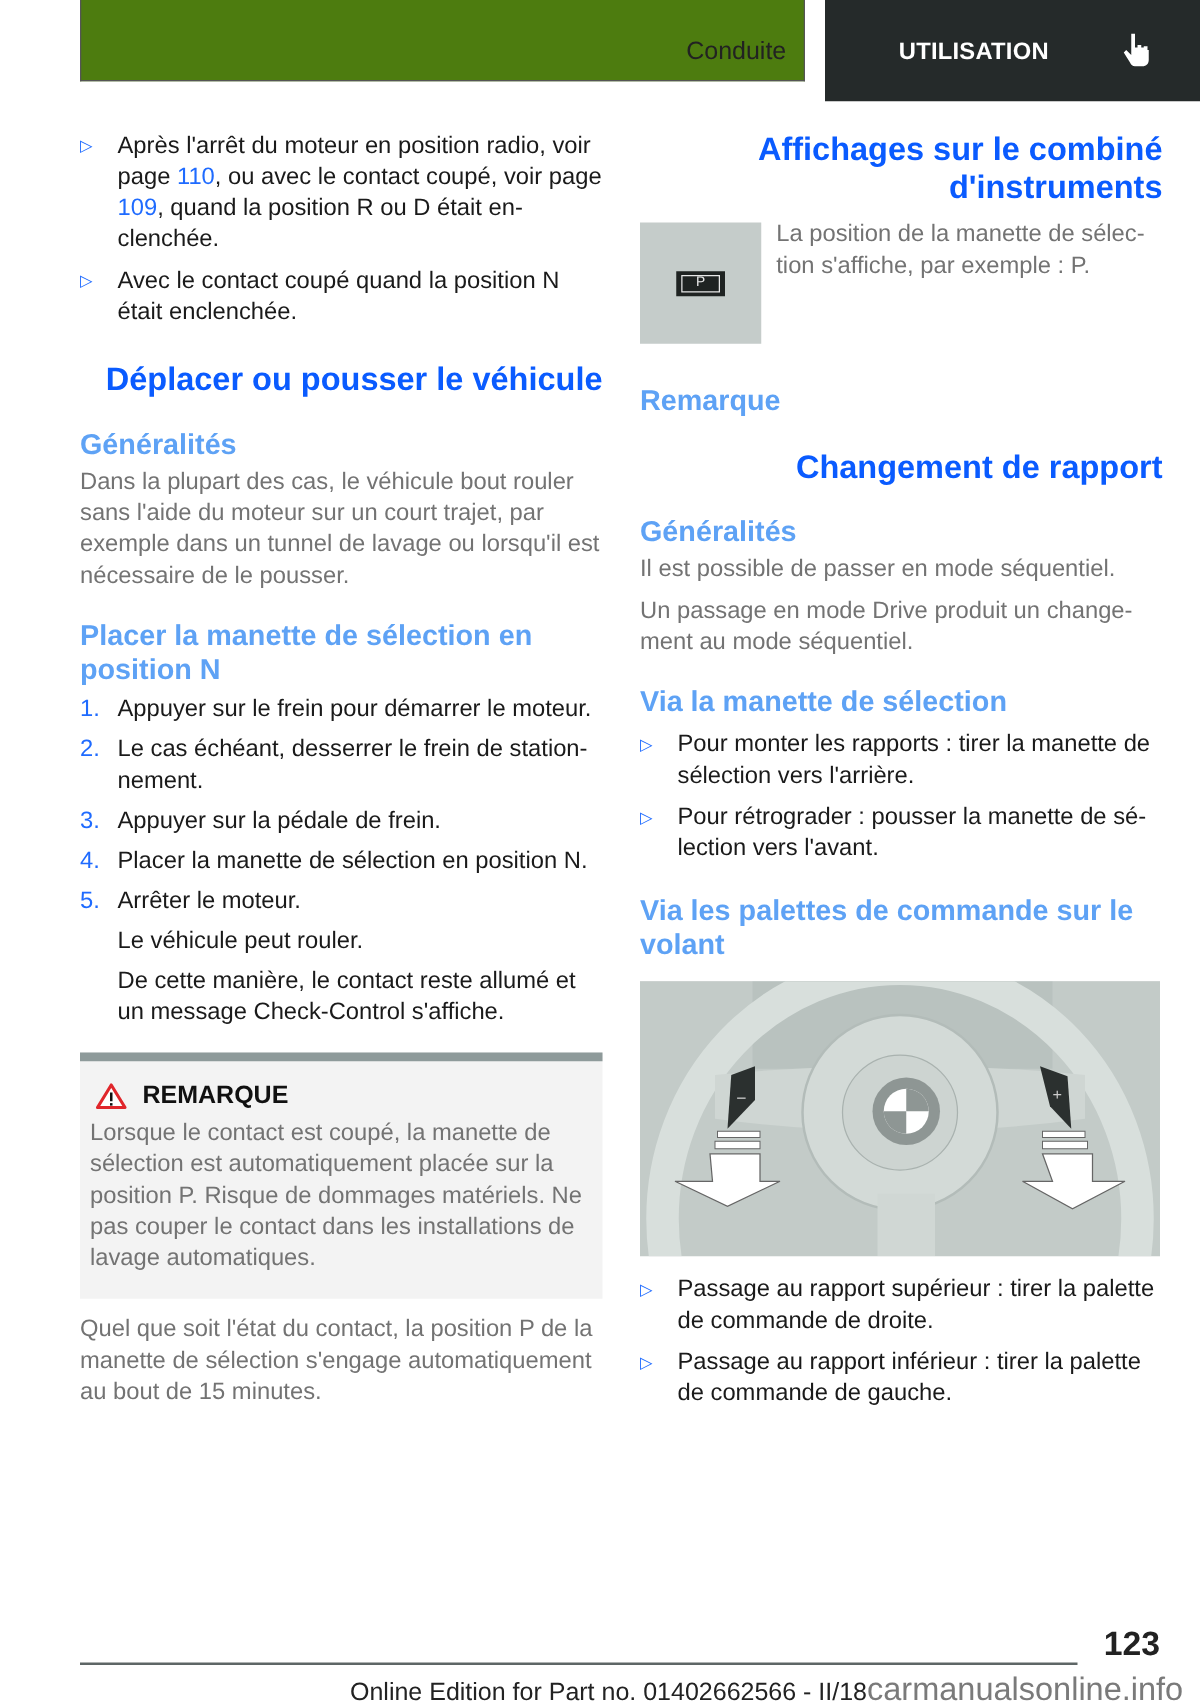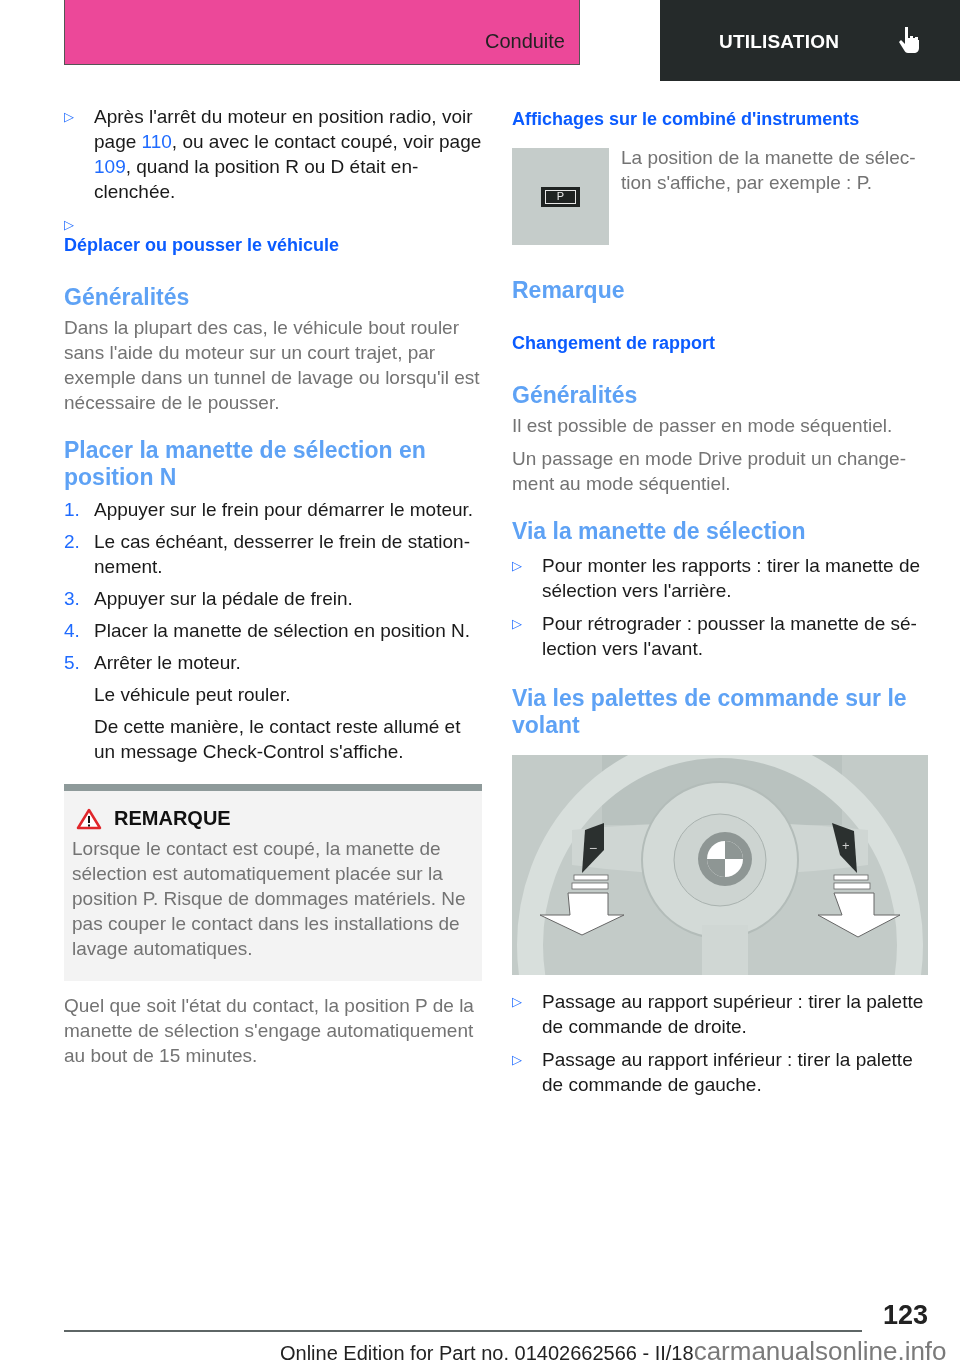--- a/index.html
+++ b/index.html
@@ -1,34 +1,34 @@
 <!DOCTYPE html>
 <html><head>
 <meta charset="utf-8">
 <style>
   * { box-sizing: border-box; margin: 0; padding: 0; }
   html, body { width: 960px; height: 1362px; background: #ffffff; overflow: hidden; }
   body { position: relative; font-family: "Liberation Sans", sans-serif; color: #1a1a1a; }
 
   
-  .hdr-left { position: absolute; left: 64px; top: 0; width: 516px; height: 65px;
-    border: 1.5px solid #555; border-top: none; background: #ec4899; }
+  .hdr-left { position: absolute; left: 64px; top: 0; width: 580px; height: 65px;
+    border: 1.5px solid #555; border-top: none; background: #4d7c0f; }
   .hdr-left-label { position: absolute; right: 14px; top: 30px; font-size: 20px; color: #222; }
   .hdr-right { position: absolute; left: 660px; top: 0; width: 300px; height: 81px; background: #252a2a; }
   .hdr-right-label { position: absolute; left: 59px; top: 31px; font-size: 19px; color: #fff; font-weight: bold; letter-spacing: 0.2px; }
   .hdr-hand { position: absolute; left: 238px; top: 25px; width: 24px; height: 30px; }
 
   .col { position: absolute; top: 98px; width: 418px; }
   .col-left { left: 64px; }
   .col-right { left: 512px; }
 
   .body-text { font-size: 19px; line-height: 25px; color: #737373; }
   .link { color: #1f6bff; }
 
-  .h1 { font-size: 18px; font-weight: bold; color: #0a5bff; line-height: 30px; }
+  .h1 { font-size: 26px; font-weight: bold; color: #0a5bff; line-height: 30px; text-align: right; }
   .h2 { font-size: 23px; font-weight: bold; color: #5ea2f5; line-height: 27px; }
 
   .bullet { position: relative; padding-left: 30px; font-size: 19px; line-height: 25px; }
   .bullet-mark { position: absolute; left: 0; top: 0; color: #1f6bff; font-size: 13px; line-height: 25px; }
   .num-item { position: relative; padding-left: 30px; font-size: 19px; line-height: 25px; }
   .num-mark { position: absolute; left: 0; top: 0; color: #1f6bff; }
 
   .warn-box { background: #f3f3f3; border-top: 7px solid #8e9a9a; padding: 16px 8px 20px 8px; }
   .warn-title { display: flex; align-items: center; font-size: 20px; font-weight: bold; color: #111; margin-bottom: 6px; }
   .warn-icon { width: 26px; height: 22px; margin-right: 12px; margin-left: 4px; }
@@ -57,20 +57,21 @@
   </svg>
 </div>
 
 <div class="col col-left">
   <div class="bullet" style="margin-top:6px;">
     <span class="bullet-mark">▷</span>
     <span>Après l'arrêt du moteur en position radio, voir page </span><span class="link">110</span><span>, ou avec le contact coupé, voir page </span><span class="link">109</span><span>, quand la position R ou D était en­clenchée.</span>
   </div>
   <div class="bullet" style="margin-top:8px;">
     <span class="bullet-mark">▷</span>
+    <span>Avec le contact coupé quand la position N était enclenchée.</span>
   </div>
 
   <div class="h1" style="margin-top:26px;">Déplacer ou pousser le véhicule</div>
 
   <div class="h2" style="margin-top:24px;">Généralités</div>
   <div class="body-text" style="margin-top:4px;">Dans la plupart des cas, le véhicule bout rouler sans l'aide du moteur sur un court trajet, par exemple dans un tunnel de lavage ou lorsqu'il est nécessaire de le pousser.</div>
 
   <div class="h2" style="margin-top:22px;">Placer la manette de sélection en position N</div>
 
   <div style="margin-top:6px;">

